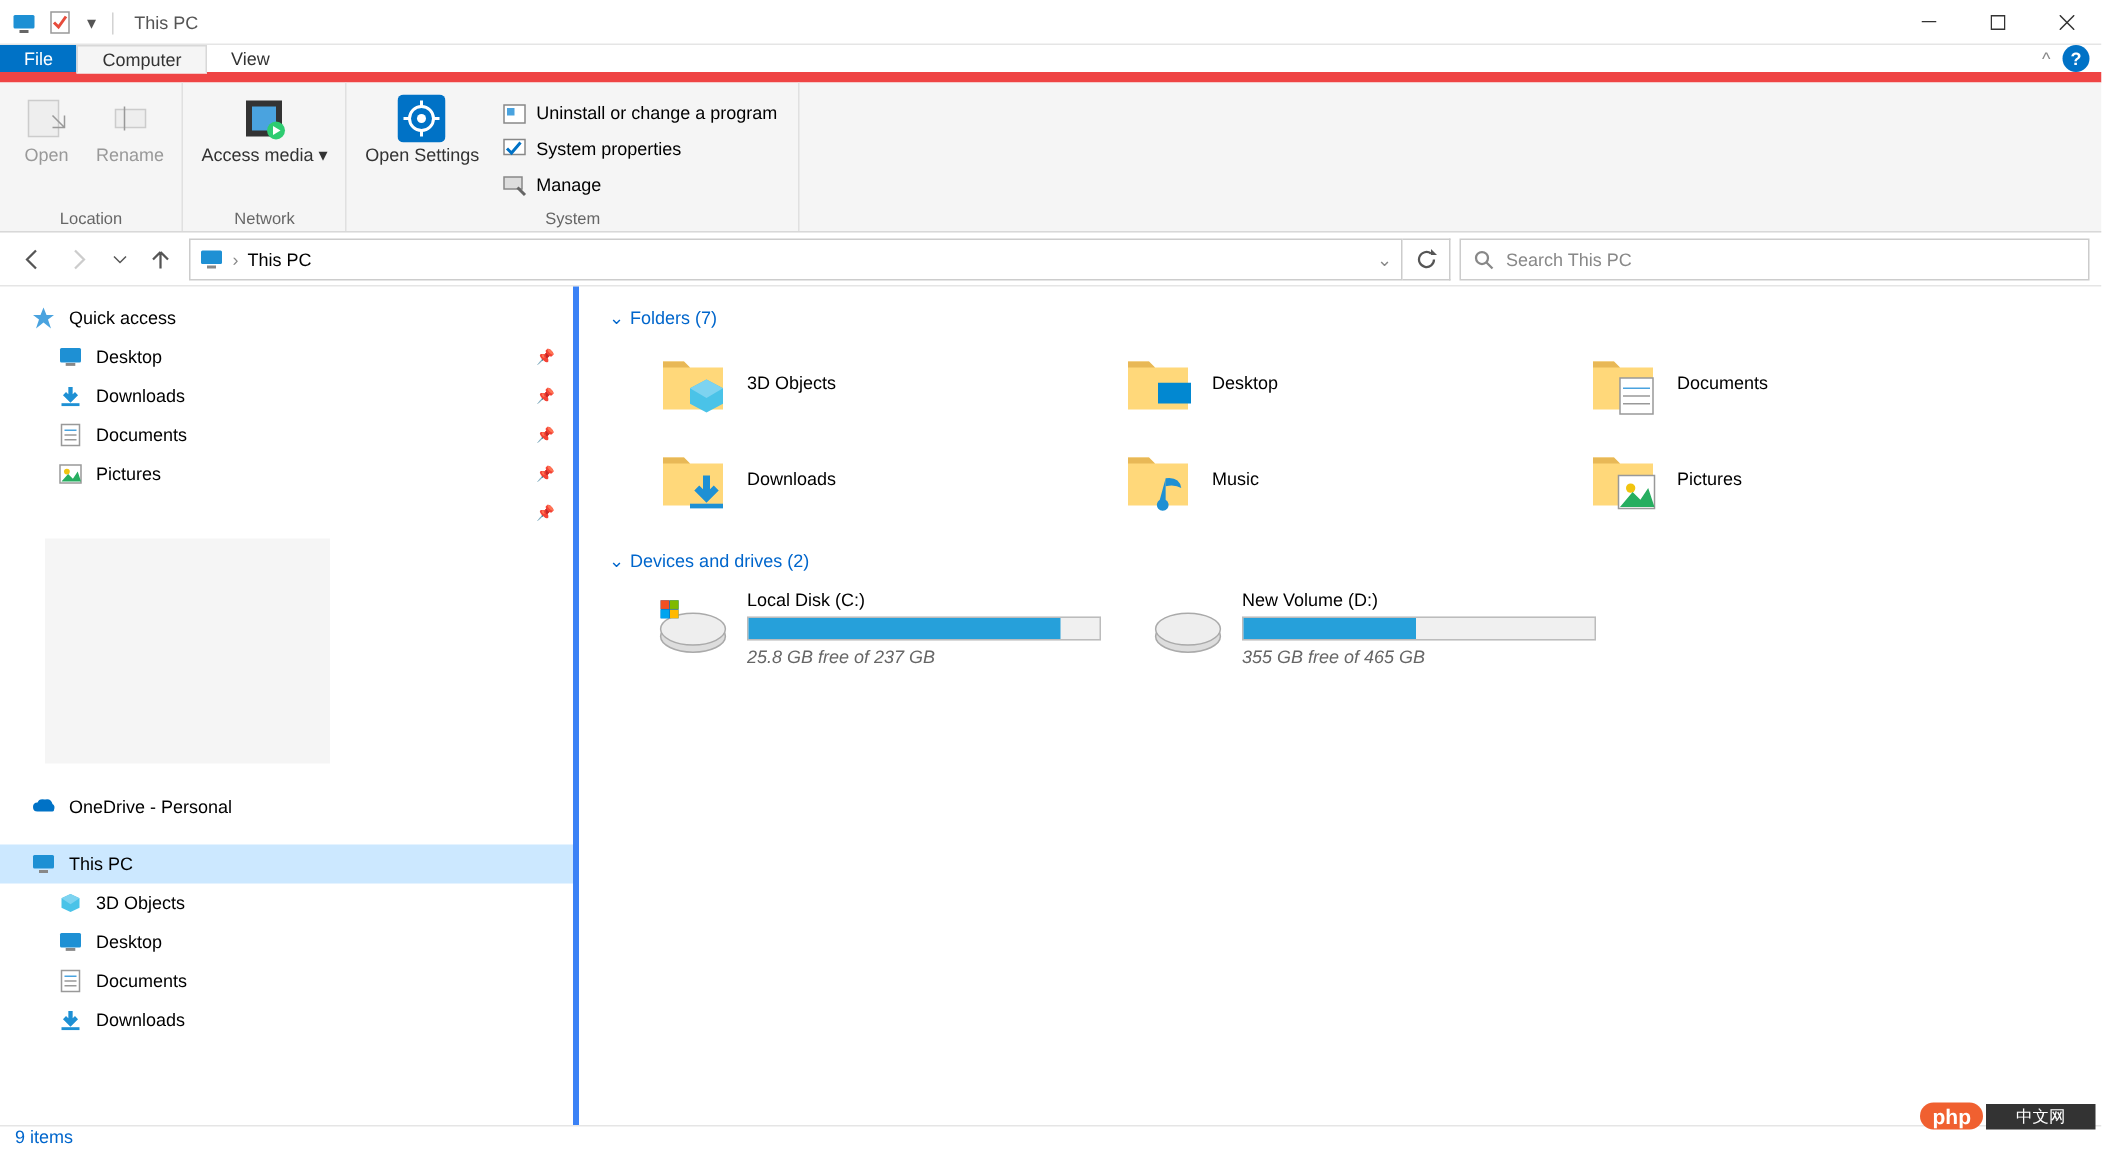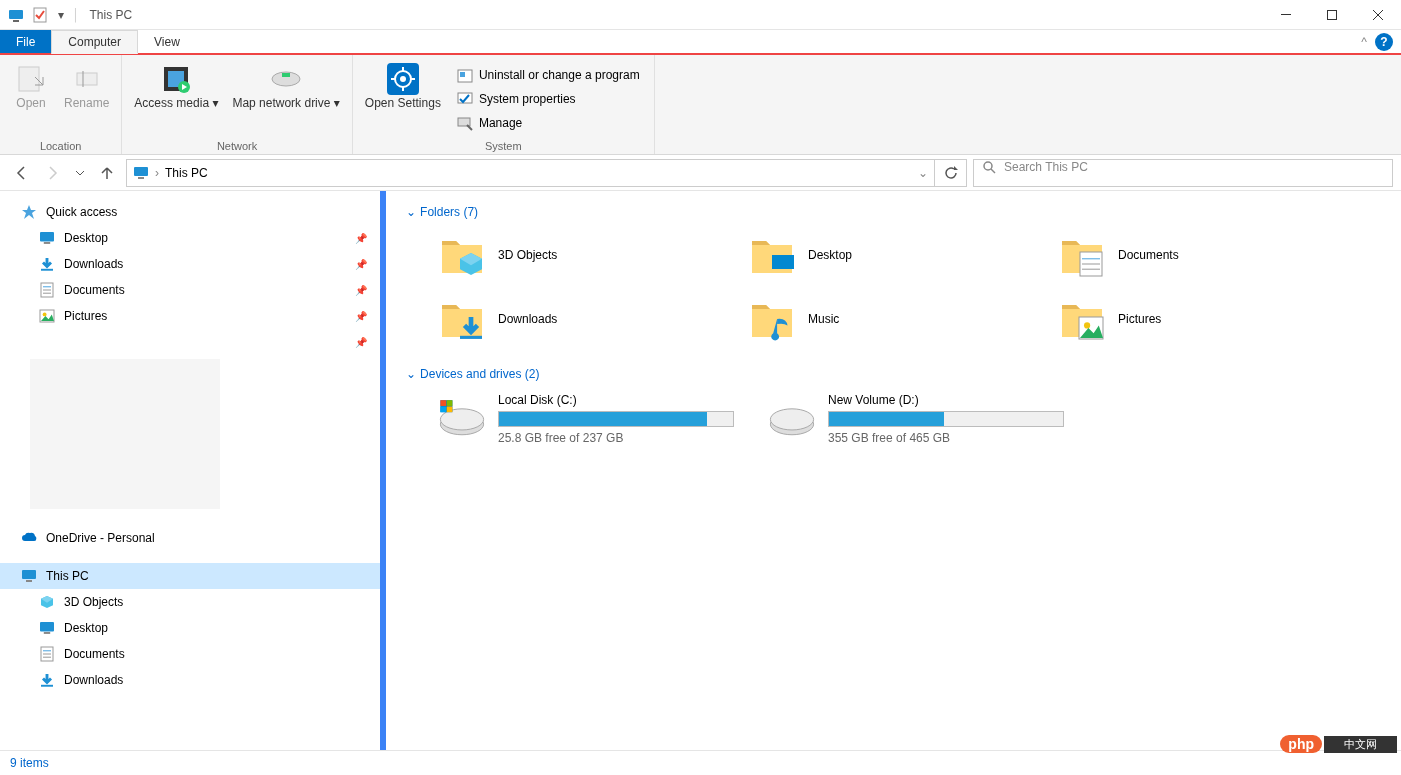--- a/index.html
+++ b/index.html
@@ -7,21 +7,21 @@
 
 
 .titlebar { height: 30px; display: flex; align-items: center; background: #fff; border-bottom: 1px solid #e5e5e5; }
 .titlebar .qat { display: flex; align-items: center; gap: 4px; padding: 0 6px; }
 .titlebar .qat .icon { width: 20px; height: 20px; display: flex; align-items: center; justify-content: center; }
 .titlebar .title { color: #555; padding-left: 4px; }
 .titlebar .wincontrols { margin-left: auto; display: flex; }
 .titlebar .wincontrols div { width: 46px; height: 30px; display: flex; align-items: center; justify-content: center; color: #333; }
 
 
-.ribbon-tabs { height: 25px; display: flex; align-items: stretch; border-bottom: 2px solid #ef4444; background: #fff; }
+.ribbon-tabs { height: 25px; display: flex; align-items: stretch; border-bottom: 7px solid #ef4444; background: #fff; }
 .ribbon-tabs .tab { padding: 0 16px; display: flex; align-items: center; color: #333; cursor: default; }
 .ribbon-tabs .tab.file { background: #0072c6; color: #fff; }
 .ribbon-tabs .tab.active { background: #f5f5f5; border: 1px solid #d8d8d8; border-bottom: 1px solid #f5f5f5; margin-bottom: -1px; }
 .ribbon-tabs .right { margin-left: auto; display: flex; align-items: center; padding-right: 8px; gap: 8px; }
 .help-circle { width: 18px; height: 18px; border-radius: 50%; background: #0072c6; color: #fff; display: flex; align-items: center; justify-content: center; font-weight: bold; }
 
 
 .ribbon { height: 100px; background: #f5f5f5; display: flex; border-bottom: 1px solid #d8d8d8; }
 .ribbon-group { display: flex; flex-direction: column; padding: 4px 6px 0 6px; border-right: 1px solid #e0e0e0; }
 .ribbon-group .buttons { display: flex; flex: 1; gap: 2px; }
@@ -34,27 +34,27 @@
 .system-list .sitem { display: flex; align-items: center; gap: 6px; padding: 2px 4px; cursor: default; }
 .system-list .sico { width: 16px; height: 16px; display: flex; align-items: center; justify-content: center; }
 
 
 .addr-row { height: 36px; display: flex; align-items: center; padding: 4px 8px; gap: 6px; border-bottom: 1px solid #e5e5e5; }
 .navbtn { width: 26px; height: 26px; display: flex; align-items: center; justify-content: center; color: #555; }
 .navbtn.disabled { color: #bbb; }
 .addr-box { flex: 1; height: 28px; border: 1px solid #ccc; display: flex; align-items: center; padding: 0 6px; gap: 6px; }
 .addr-box .crumb { display: flex; align-items: center; gap: 4px; }
 .addr-refresh { width: 32px; height: 28px; border: 1px solid #ccc; border-left: none; display: flex; align-items: center; justify-content: center; color: #555; }
-.search-box { width: 420px; height: 28px; border: 1px solid #ccc; display: flex; align-items: flex-start; padding: 0 8px; gap: 8px; color: #888; }
+.search-box { width: 420px; height: 28px; border: 1px solid #ccc; display: flex; align-items: center; padding: 0 8px; gap: 8px; color: #888; }
 .search-box input { border: none; outline: none; flex: 1; color: #333; }
 .search-box input::placeholder { color: #888; }
 
 
 .main { display: flex; height: 559px; }
-.sidebar { width: 386px; border-right: 6px solid #3b82f6; overflow-y: auto; position: relative; padding: 8px 0; }
+.sidebar { width: 386px; border-right: 4px solid #3b82f6; overflow-y: auto; position: relative; padding: 8px 0; }
 .sidebar::-webkit-scrollbar { width: 16px; }
 .sidebar::-webkit-scrollbar-thumb { background: #ccc; }
 .tree-item { display: flex; align-items: center; height: 26px; padding-left: 20px; cursor: default; }
 .tree-item.lvl1 { padding-left: 38px; }
 .tree-item.selected { background: #cce8ff; }
 .tree-item .tico { width: 18px; height: 18px; margin-right: 8px; display: flex; align-items: center; justify-content: center; }
 .tree-item .pin { margin-left: auto; margin-right: 12px; color: #888; font-size: 10px; }
 .tree-spacer { height: 12px; }
 .thumb-placeholder { margin: 4px 10px 4px 30px; width: 190px; height: 150px; background: #f5f5f5; }
 
@@ -62,24 +62,24 @@
 .content { flex: 1; padding: 10px 20px; overflow: auto; }
 .section-header { color: #0066cc; padding: 4px 0; display: flex; align-items: center; gap: 4px; cursor: default; }
 .folder-grid { display: flex; flex-wrap: wrap; gap: 8px 20px; padding: 4px 0 16px 28px; }
 .folder-item { width: 290px; display: flex; align-items: center; gap: 12px; padding: 4px; cursor: default; }
 .folder-icon { width: 48px; height: 48px; display: flex; align-items: center; justify-content: center; position: relative; }
 .drive-item { width: 310px; display: flex; gap: 12px; padding: 4px; }
 .drive-icon { width: 48px; height: 48px; display: flex; align-items: center; justify-content: center; }
 .drive-info { flex: 1; display: flex; flex-direction: column; gap: 4px; }
 .progress { width: 236px; height: 16px; border: 1px solid #bcbcbc; background: #f0f0f0; }
 .progress-fill { height: 100%; background: #26a0da; }
-.drive-free { color: #666; font-size: 12px; }
-
-
-.statusbar { height: 25px; border-top: 1px solid #e5e5e5; display: flex; align-items: center; padding: 0 10px; color: #0066cc; }
+.drive-free { color: #666; font-size: 12px; font-style: italic; }
+
+
+.statusbar { height: 25px; border-top: 1px solid #e5e5e5; display: flex; padding: 0 10px; color: #0066cc; }
 
 
 .watermark { position: absolute; right: 4px; bottom: 22px; display: flex; align-items: center; gap: 2px; }
 .watermark .php { background: #f06030; color: #fff; border-radius: 10px; padding: 1px 8px; font-weight: bold; font-size: 14px; }
 .watermark .cn { background: #333; color: #fff; padding: 1px 20px; font-size: 11px; }
 
 
 svg { display: block; }
 </style>
 </head>
@@ -162,29 +162,20 @@
       <div class="rbtn">
         <span class="ico">
             <svg width="32" height="32">
               <rect x="4" y="4" width="24" height="24" fill="#333"></rect>
               <rect x="8" y="8" width="16" height="16" fill="#4aa3df"></rect>
               <circle cx="24" cy="24" r="6" fill="#2ecc71"></circle>
               <path d="M22 21 L22 27 L27 24 Z" fill="#fff"></path>
             </svg>
           </span>
         <span class="lbl">Access media ▾</span>
-      </div>
-      <div class="rbtn">
-        <span class="ico">
-            <svg width="32" height="32">
-              <ellipse cx="16" cy="16" rx="14" ry="7" fill="#ddd" stroke="#aaa"></ellipse>
-              <rect x="12" y="10" width="8" height="4" fill="#2ecc71"></rect>
-            </svg>
-          </span>
-        <span class="lbl">Map network drive ▾</span>
       </div>
     </div>
     <div class="label">Network</div>
   </div>
 
   <div class="ribbon-group">
     <div class="buttons">
       <div class="rbtn">
         <span class="ico">
             <svg width="32" height="32">

